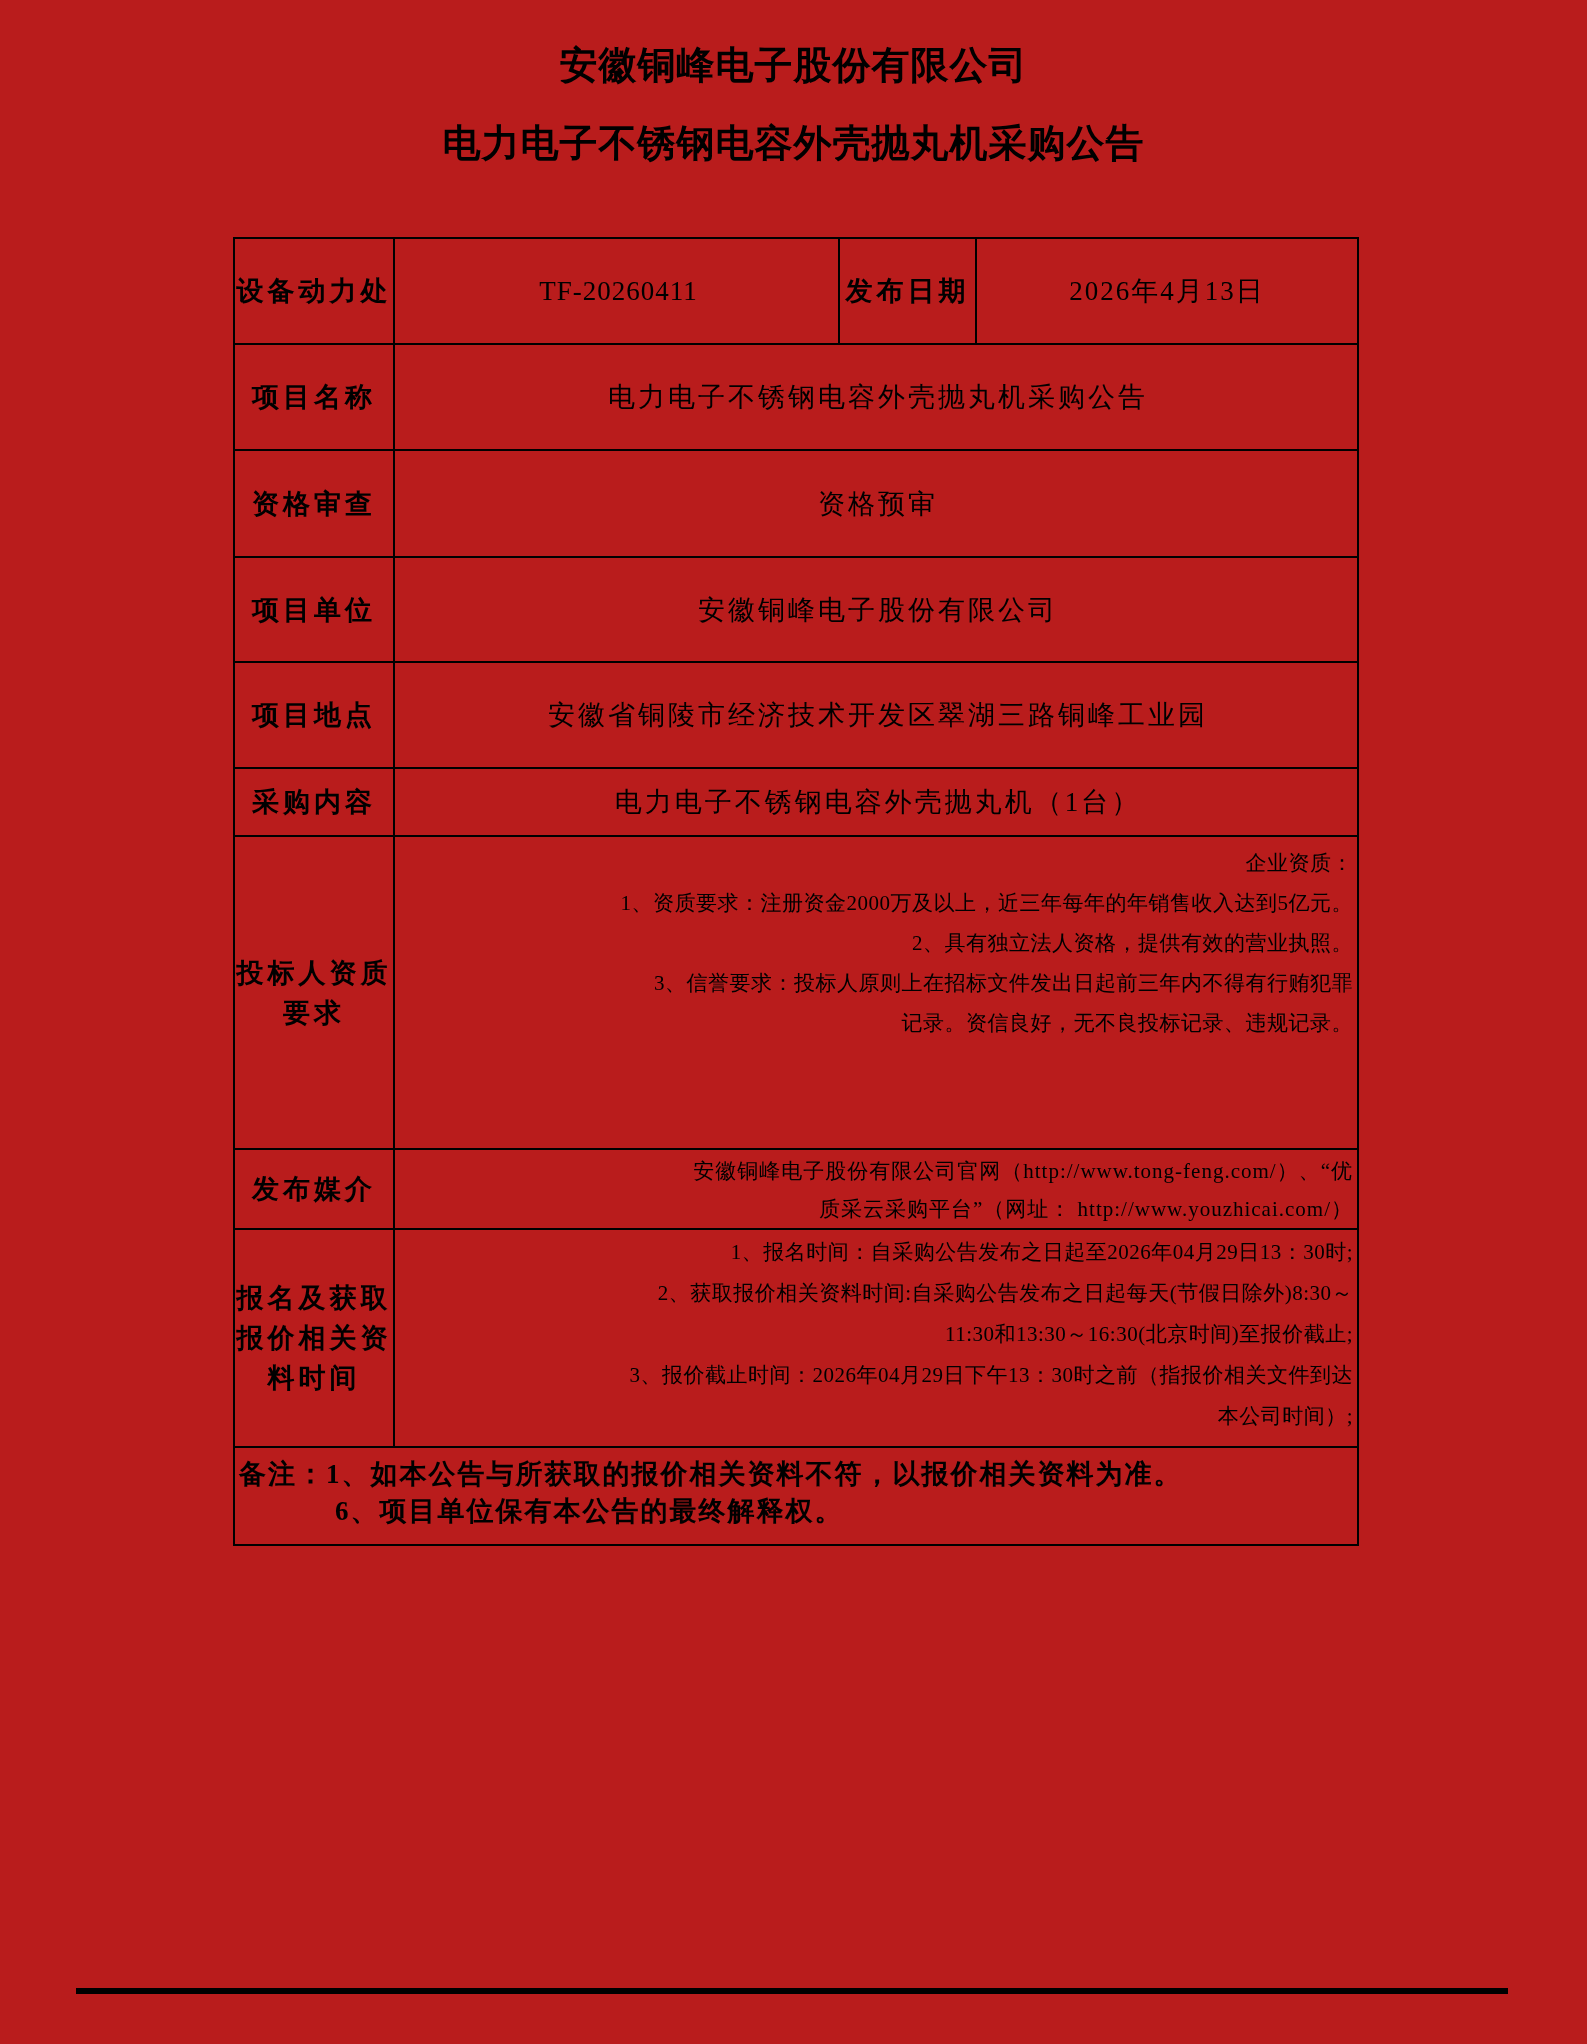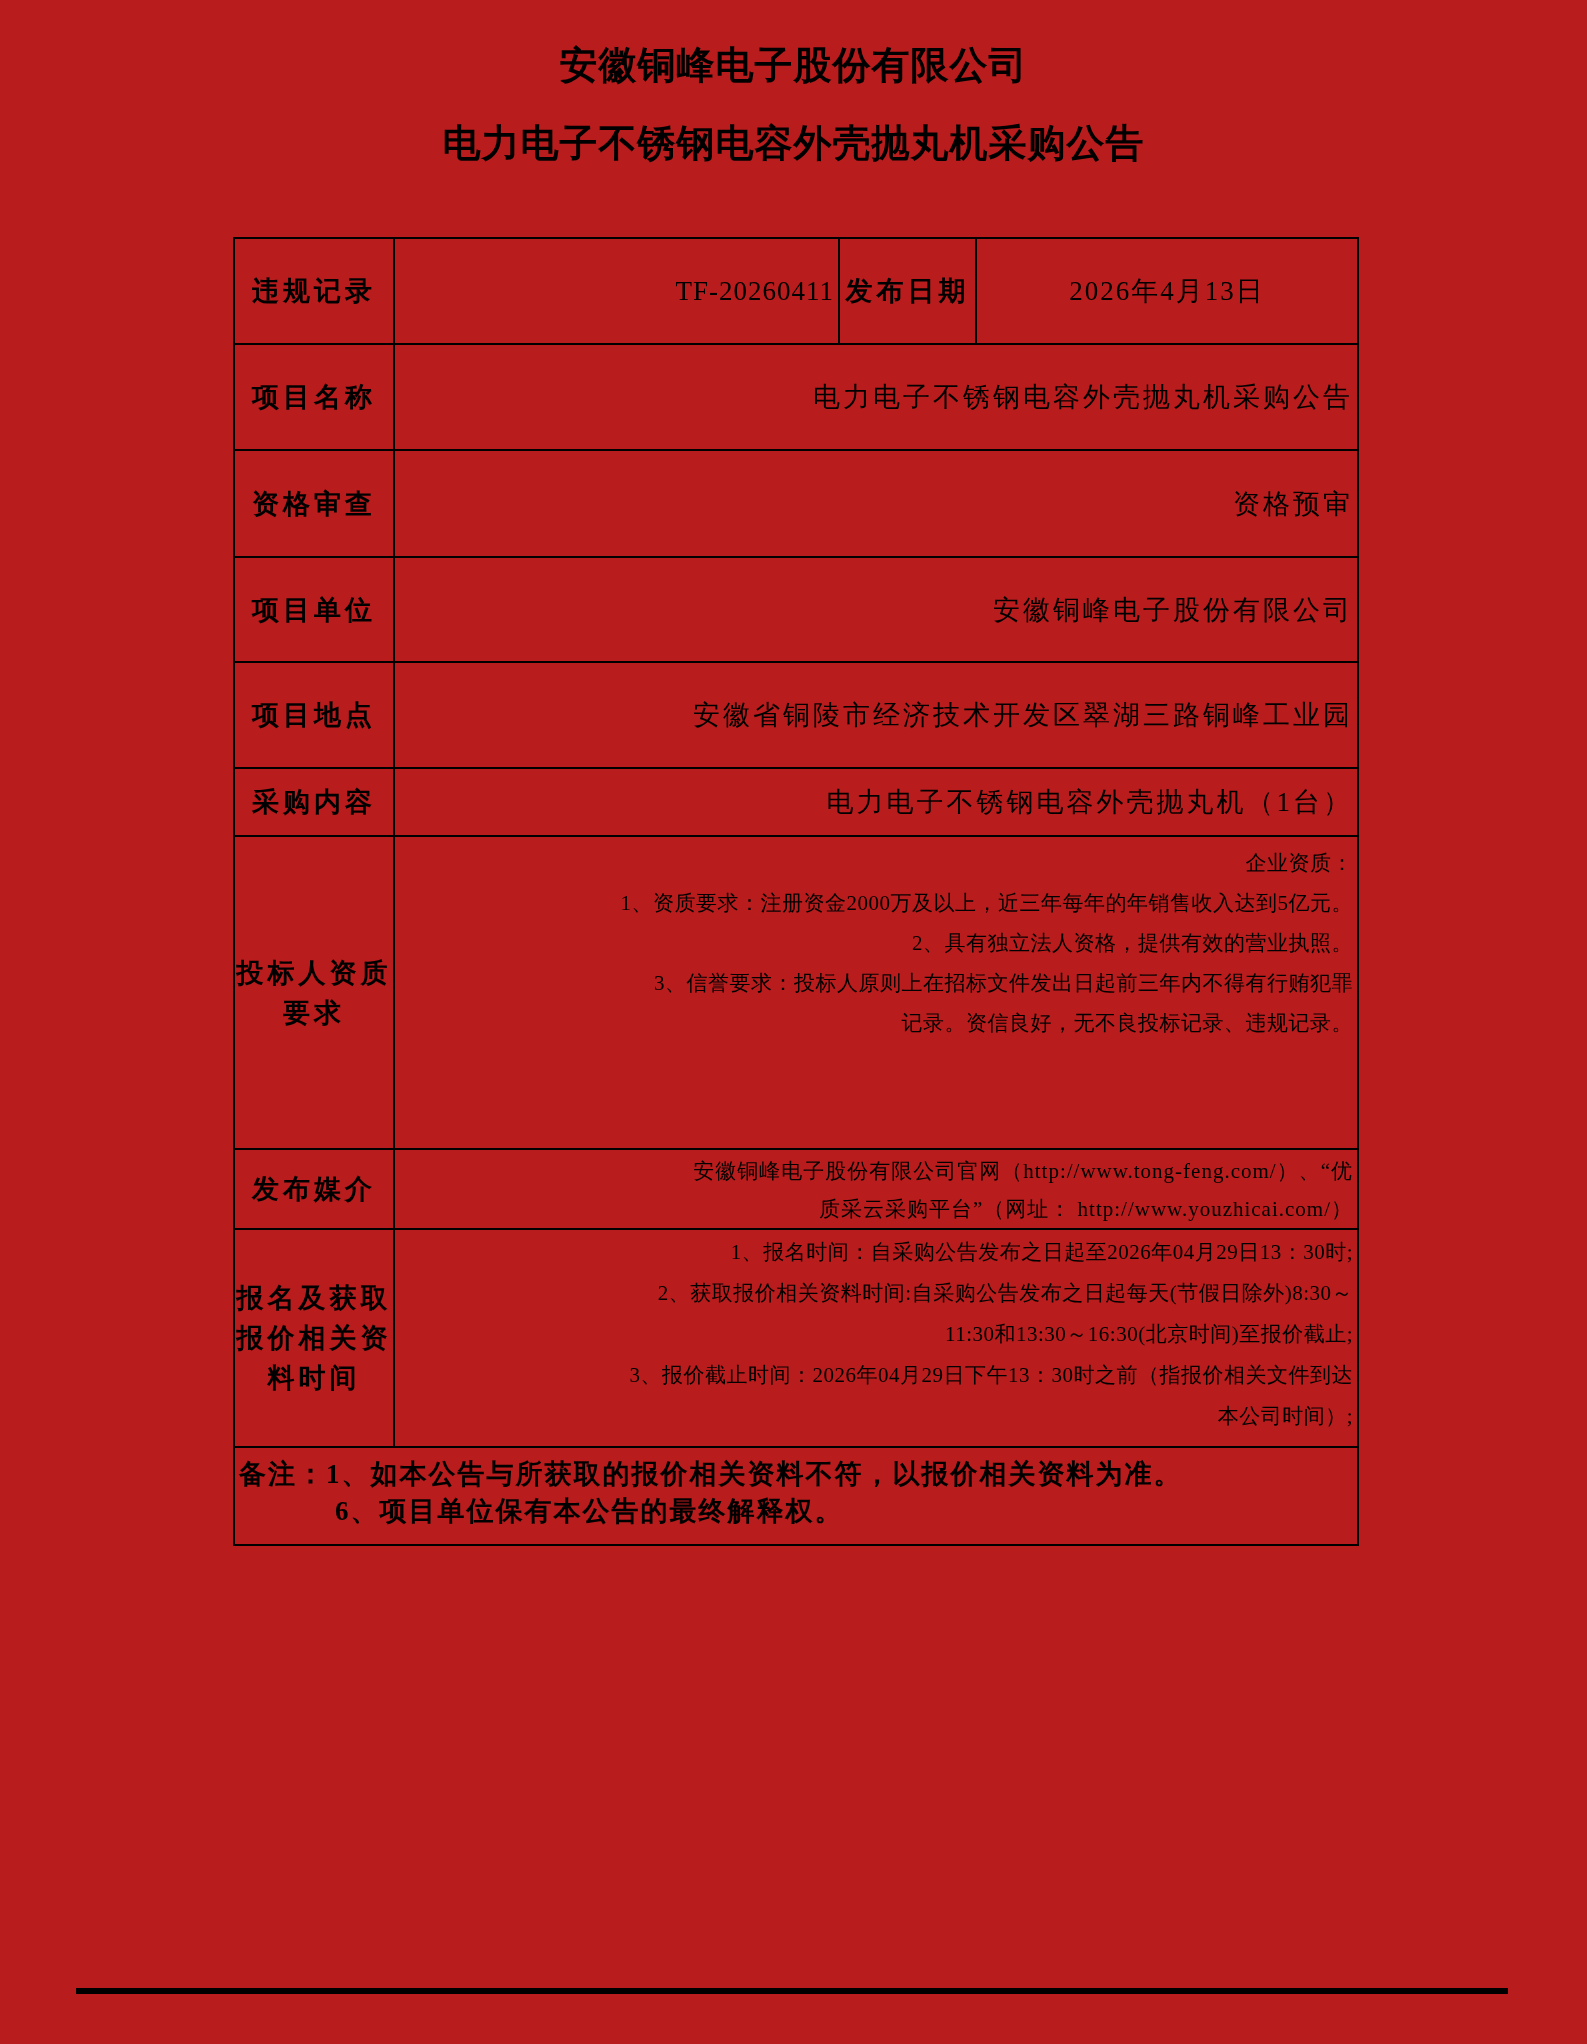--- a/index.html
+++ b/index.html
@@ -37,21 +37,21 @@
     vertical-align:middle;
     font-size:27px;
     letter-spacing:4px;
     padding:0;
     line-height:40px;
   }
   td.val{
     font-size:27px;
     letter-spacing:3px;
     vertical-align:middle;
-    text-align:right;
+    text-align:center;
     padding:0 4px 0 8px;
   }
   td.val-center{
     font-size:27px;
     letter-spacing:2px;
     vertical-align:middle;
     text-align:center;
     padding:0;
   }
   td.val-lines{
@@ -93,21 +93,21 @@
   <table class="main">
     <colgroup>
       <col style="width:160px">
         <col style="width:445px">
         <col style="width:137px">
         <col style="width:382px">
     </colgroup>
 
     <tbody>
         <tr style="height:106px;">
-      <td class="lbl">违规记录</td>
+      <td class="lbl">设备动力处</td>
       <td class="val" style="letter-spacing:1px;">TF-20260411</td>
       <td class="lbl">发布日期</td>
       <td class="val-center">2026年4月13日</td>
     </tr>
 
     <tr style="height:106px;">
       <td class="lbl">项目名称</td>
       <td class="val" colspan="3">电力电子不锈钢电容外壳抛丸机采购公告</td>
     </tr>
 

